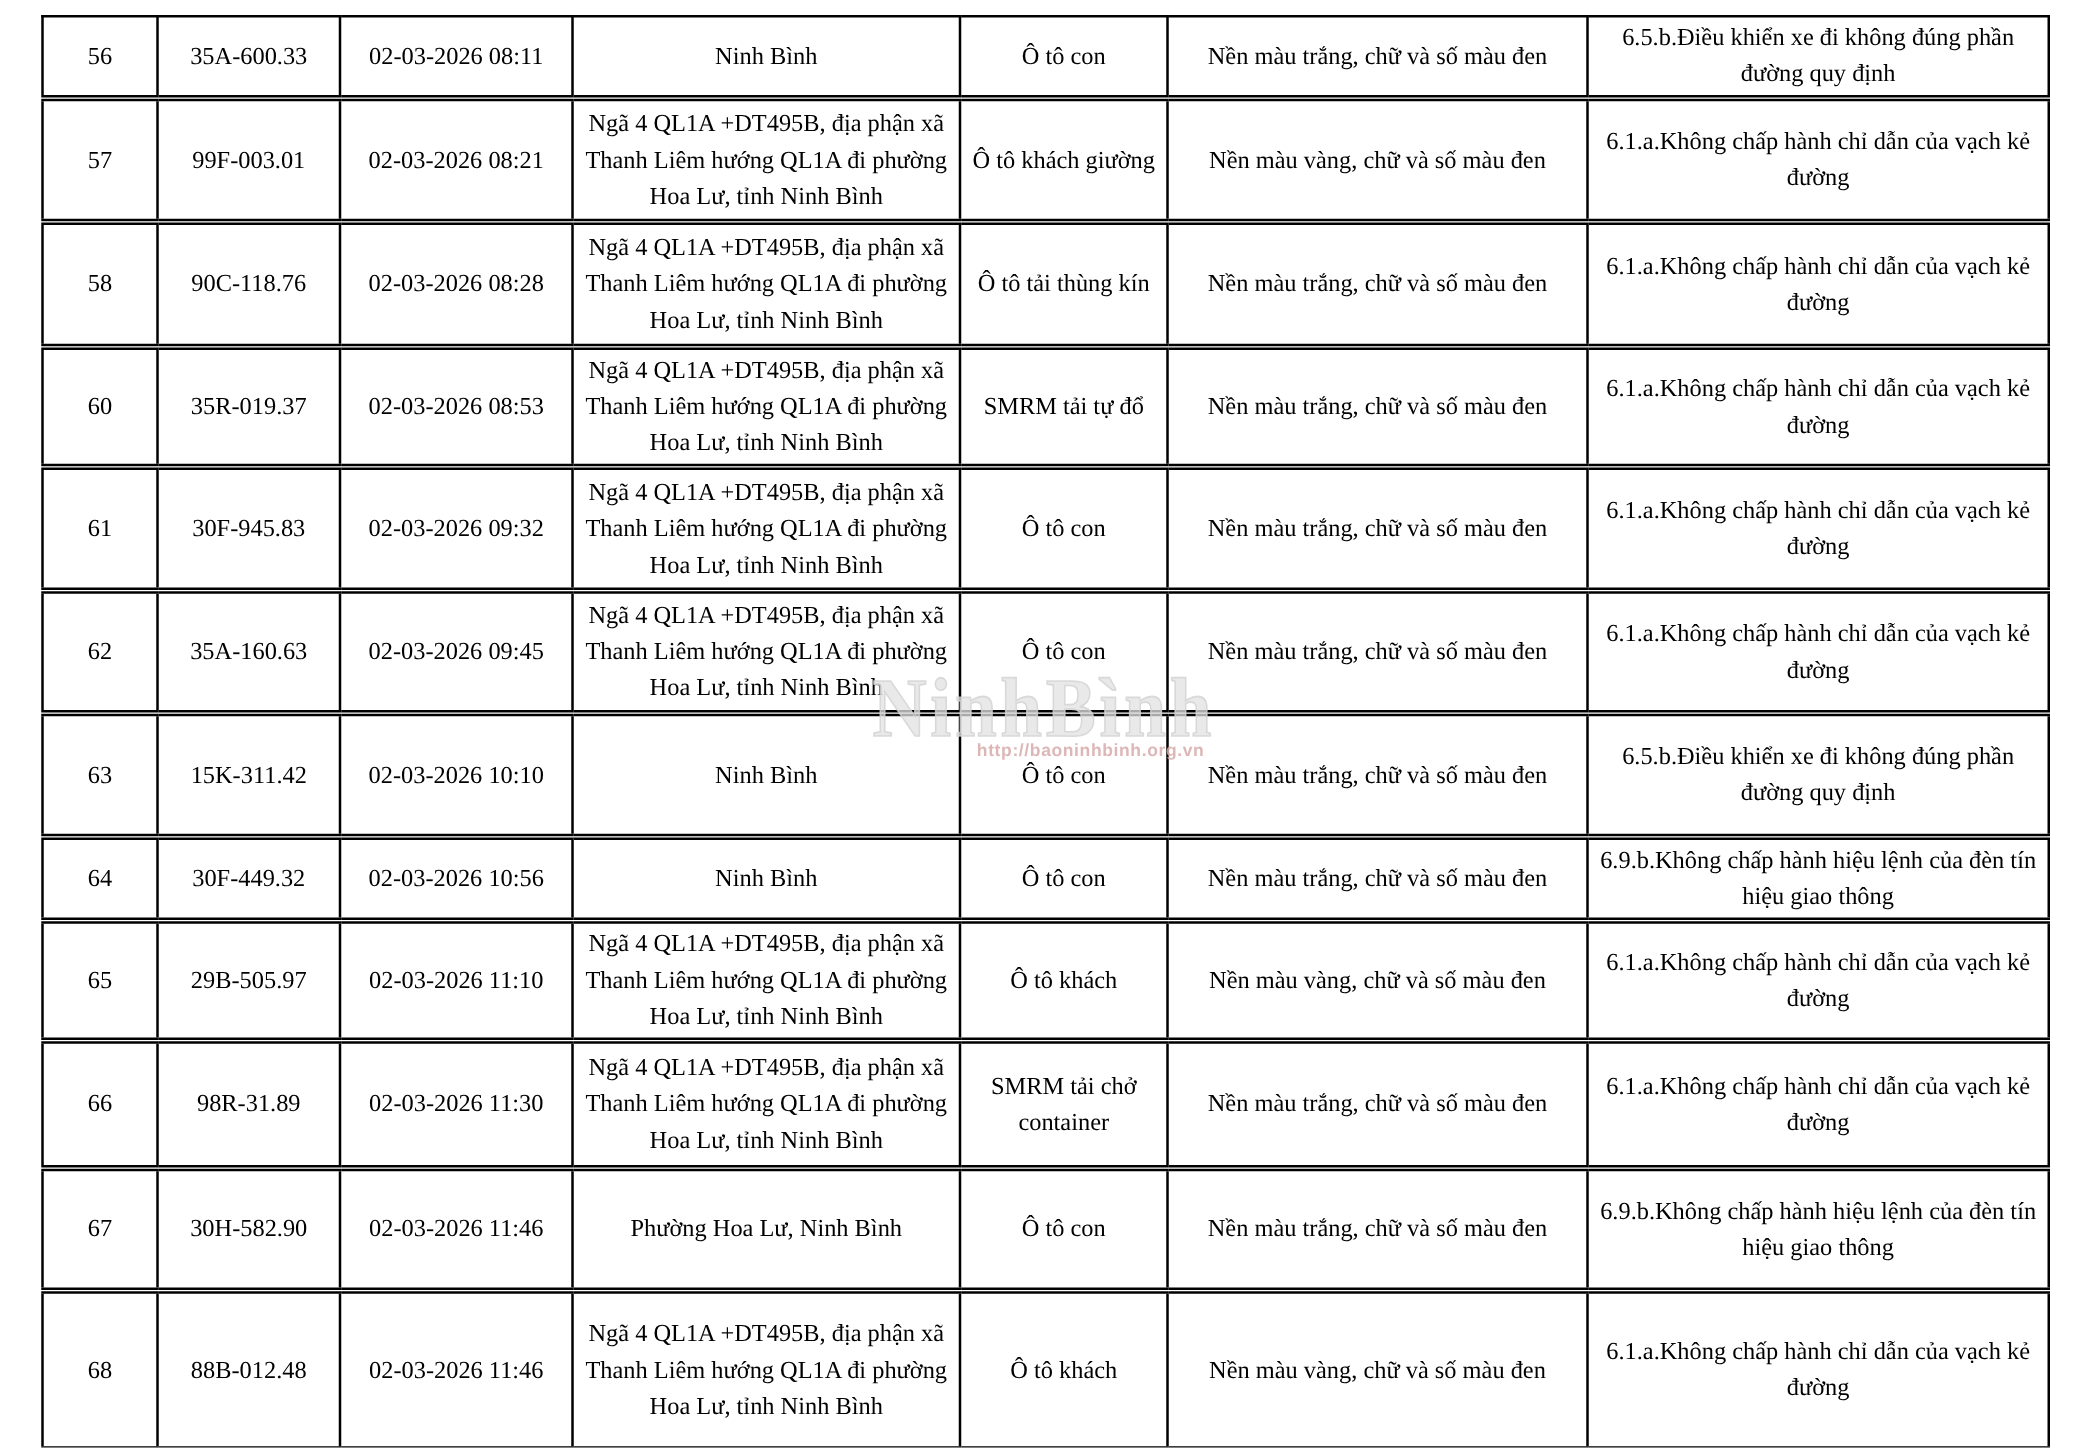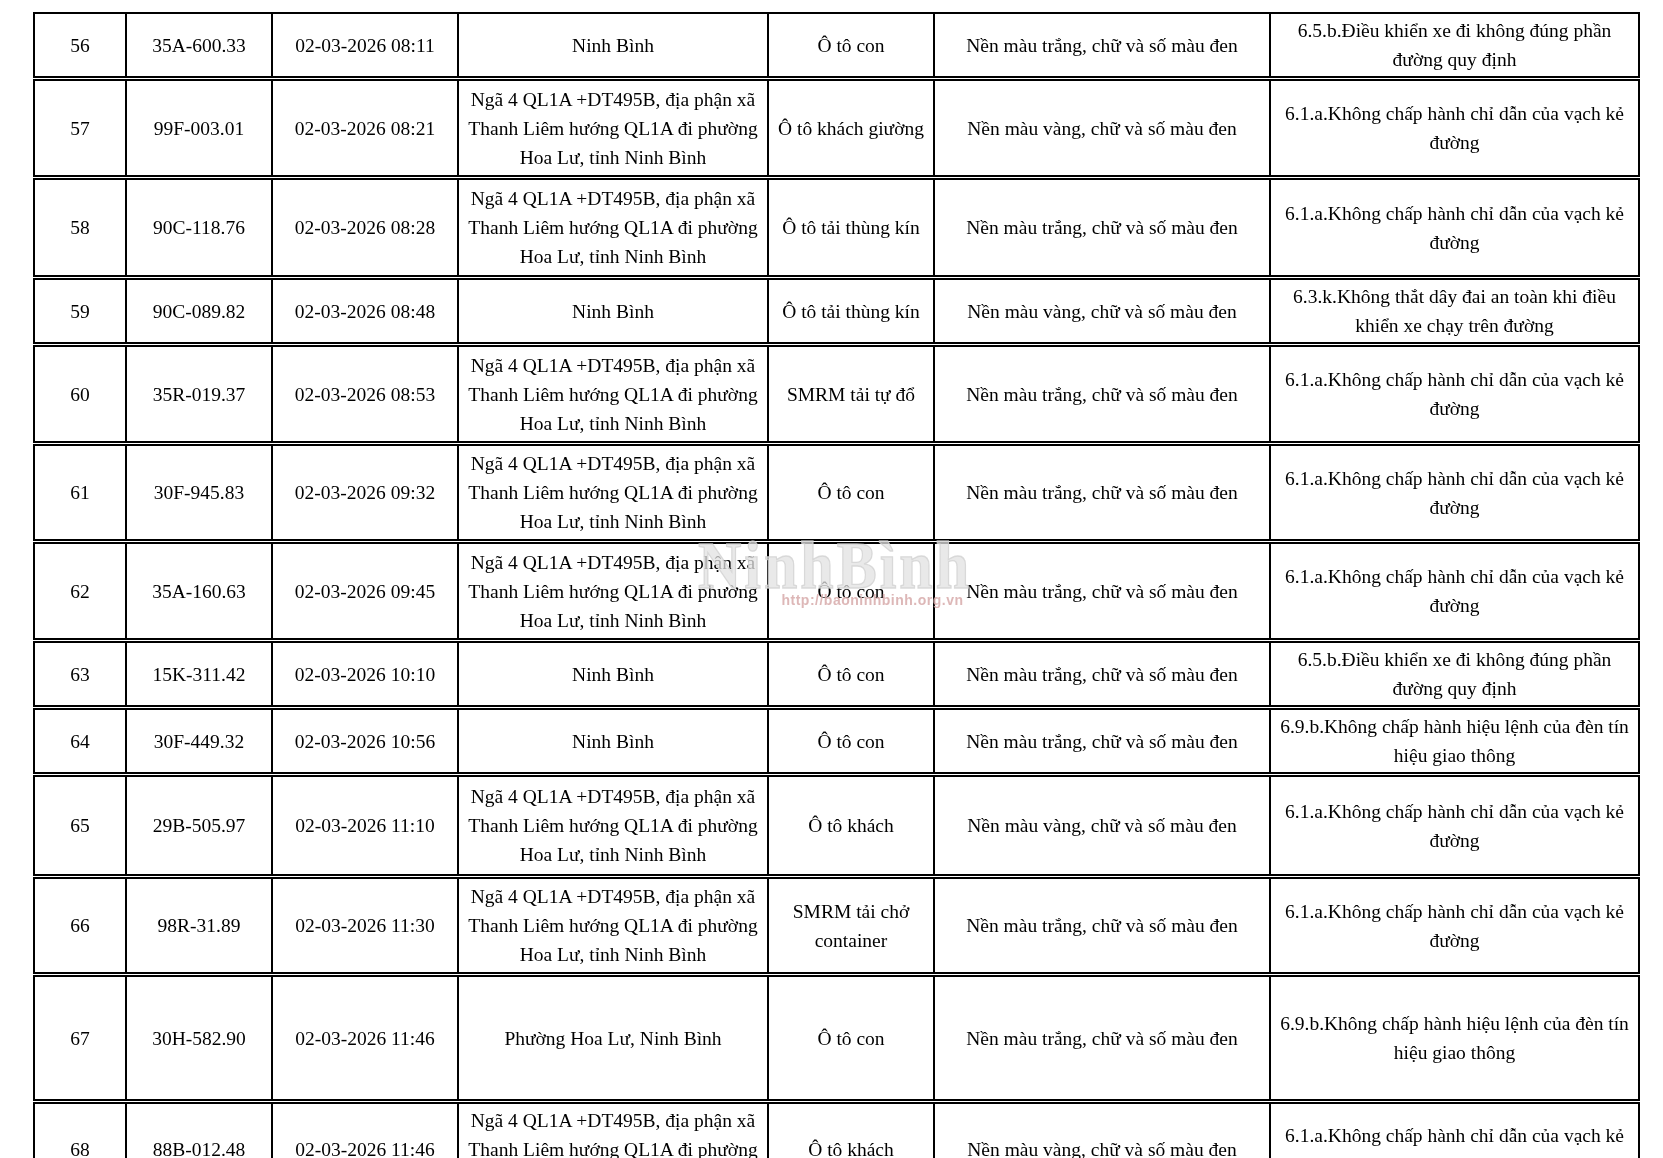--- a/index.html
+++ b/index.html
@@ -117,29 +117,20 @@
       <tr>
         <td>58</td>
         <td>90C-118.76</td>
         <td>02-03-2026 08:28</td>
         <td>Ngã 4 QL1A +DT495B, địa phận xã Thanh Liêm hướng QL1A đi phường Hoa Lư, tỉnh Ninh Bình</td>
         <td>Ô tô tải thùng kín</td>
         <td>Nền màu trắng, chữ và số màu đen</td>
         <td>6.1.a.Không chấp hành chỉ dẫn của vạch kẻ đường</td>
       </tr>
       <tr>
-        <td>59</td>
-        <td>90C-089.82</td>
-        <td>02-03-2026 08:48</td>
-        <td>Ninh Bình</td>
-        <td>Ô tô tải thùng kín</td>
-        <td>Nền màu vàng, chữ và số màu đen</td>
-        <td>6.3.k.Không thắt dây đai an toàn khi điều khiển xe chạy trên đường</td>
-      </tr>
-      <tr>
         <td>60</td>
         <td>35R-019.37</td>
         <td>02-03-2026 08:53</td>
         <td>Ngã 4 QL1A +DT495B, địa phận xã Thanh Liêm hướng QL1A đi phường Hoa Lư, tỉnh Ninh Bình</td>
         <td>SMRM tải tự đổ</td>
         <td>Nền màu trắng, chữ và số màu đen</td>
         <td>6.1.a.Không chấp hành chỉ dẫn của vạch kẻ đường</td>
       </tr>
       <tr>
         <td>61</td>

